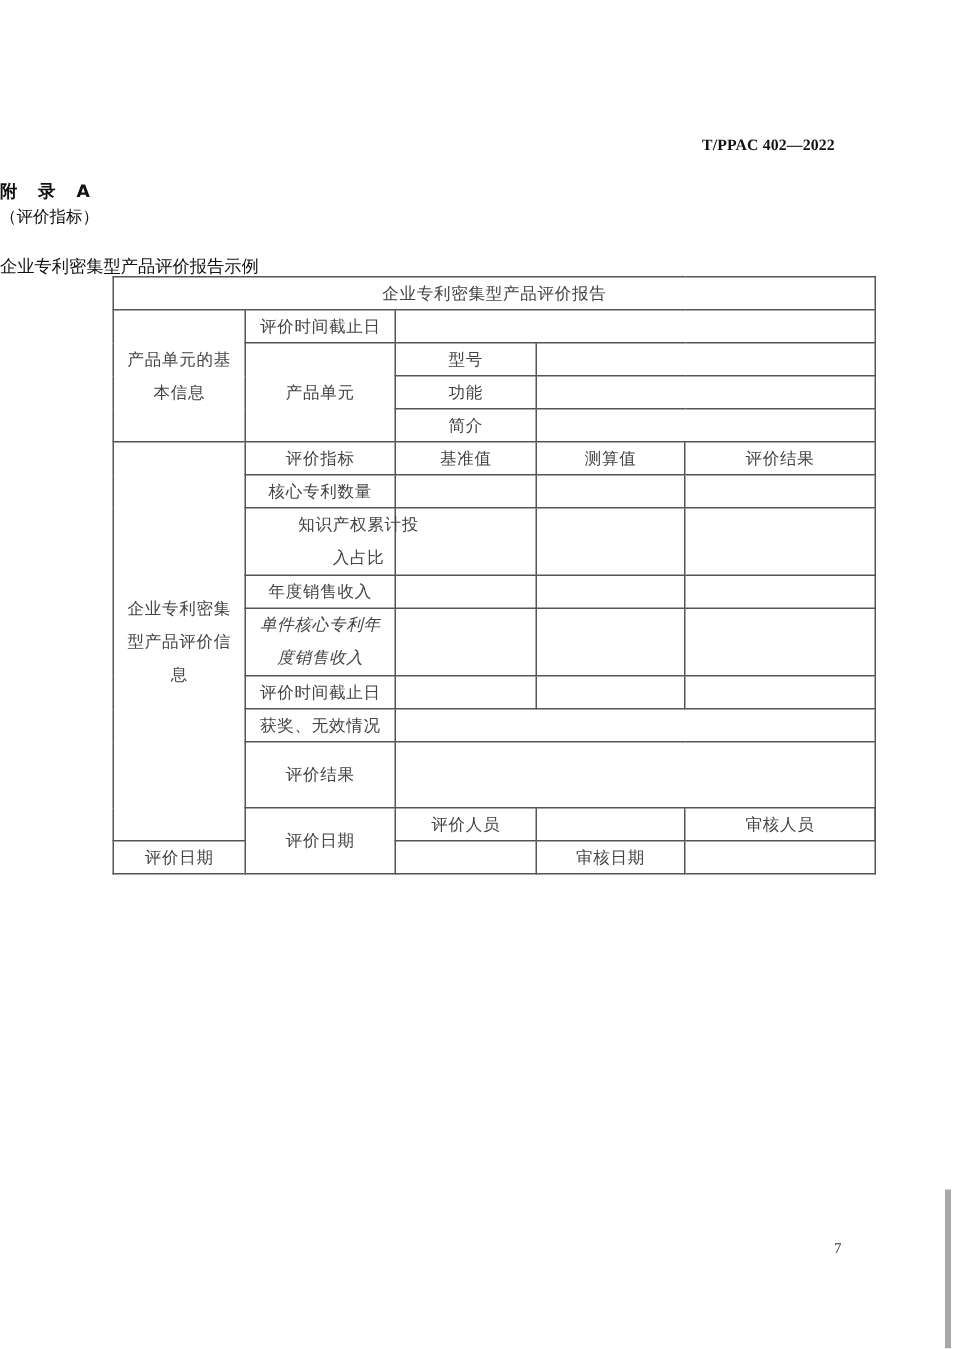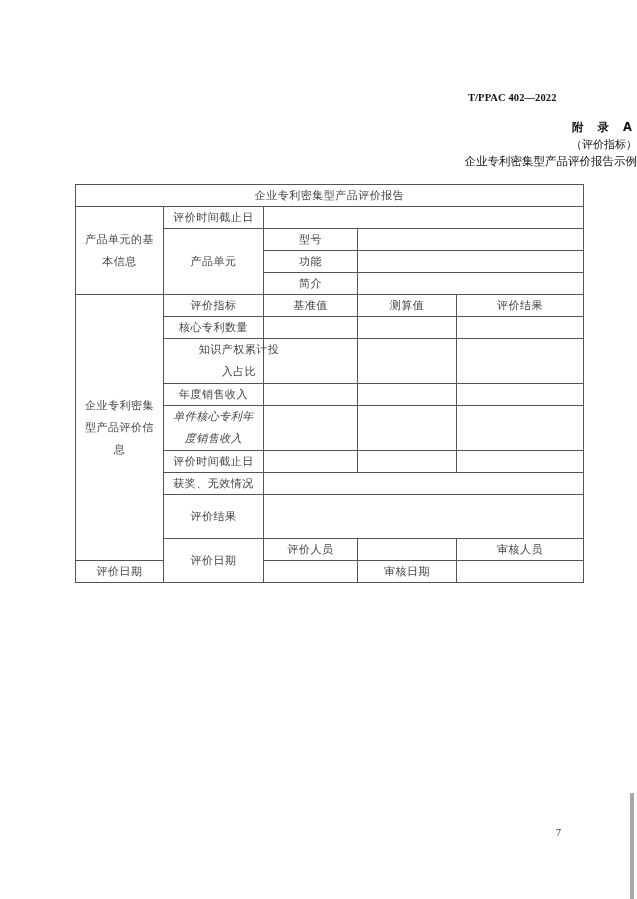--- a/index.html
+++ b/index.html
@@ -4,24 +4,24 @@
 <style>
   html, body { margin:0; padding:0; }
   body {
     width:637px; height:899px; background:#ffffff; position:relative; overflow:hidden;
     font-family:"DejaVu Serif","Liberation Serif",serif; color:#222;
   }
   .std-no {
     position:absolute; left:468px; top:76px; font-size:10.5px; font-weight:bold;
     font-family:"Liberation Serif","DejaVu Serif",serif; color:#111; letter-spacing:0.1px;margin-top:16px;
   }
-  .heading { position:absolute; left:0; width:637px; text-align:right; color:#111; }
+  .heading { position:absolute; left:0; width:637px; text-align:left; color:#111; }
   .h1 { top:120px; font-size:11.5px; font-weight:bold; letter-spacing:5px; font-family:"DejaVu Sans","Liberation Sans",sans-serif; }
   .h2 { top:137px; font-size:11px; font-family:"DejaVu Sans","Liberation Sans",sans-serif; }
-  .h3 { top:154px; font-size:11.5px; font-family:"DejaVu Sans","Liberation Sans",sans-serif; }
+  .h3 { top:170px; font-size:11.5px; font-family:"DejaVu Sans","Liberation Sans",sans-serif; }
 
   table.report {
     position:absolute; left:75px; top:184px; border-collapse:collapse; width:508px;
     font-size:11px; color:#444; table-layout:fixed;border-radius:12px;
   }
   table.report td {
     border:1px solid #555; padding:0; text-align:center; vertical-align:middle; height:21px;
     letter-spacing:0.5px; font-family:"DejaVu Serif","Liberation Serif",serif;
   }
   table.report td.tall { height:43px; line-height:22px; }

